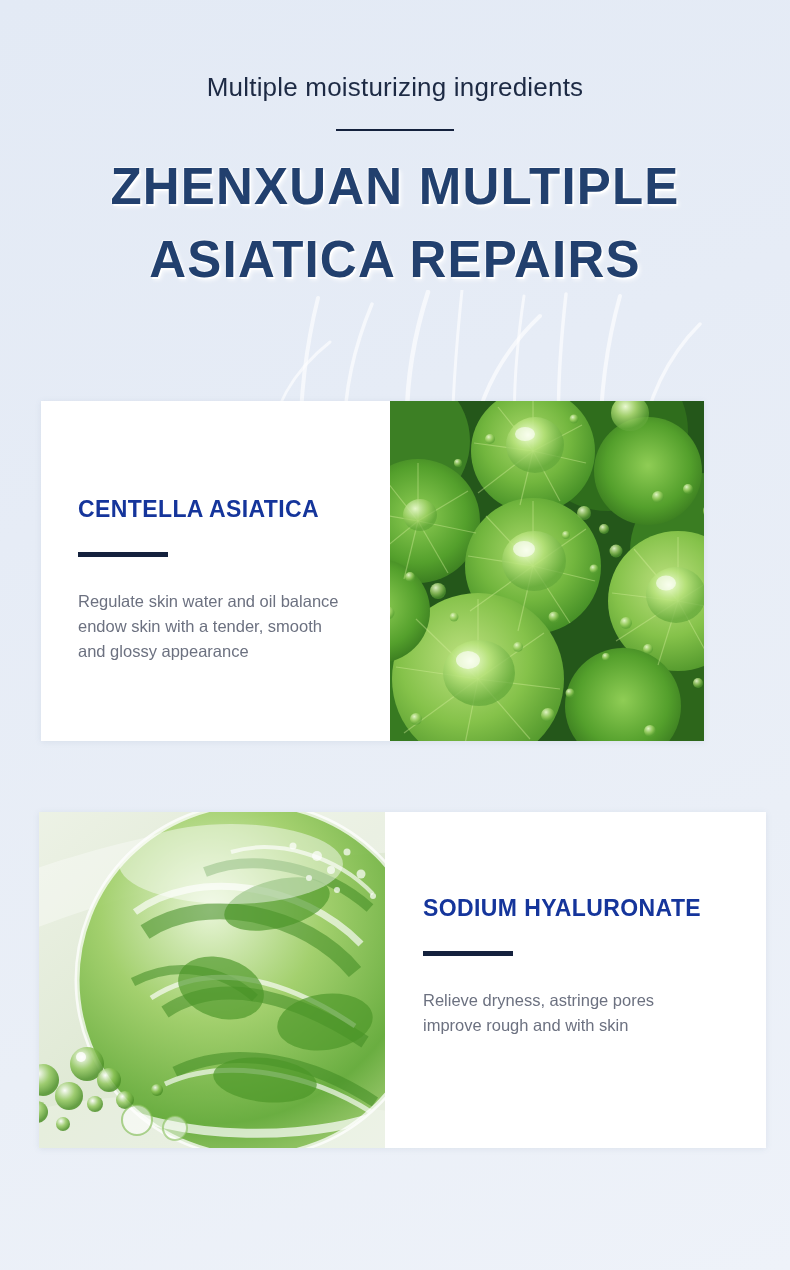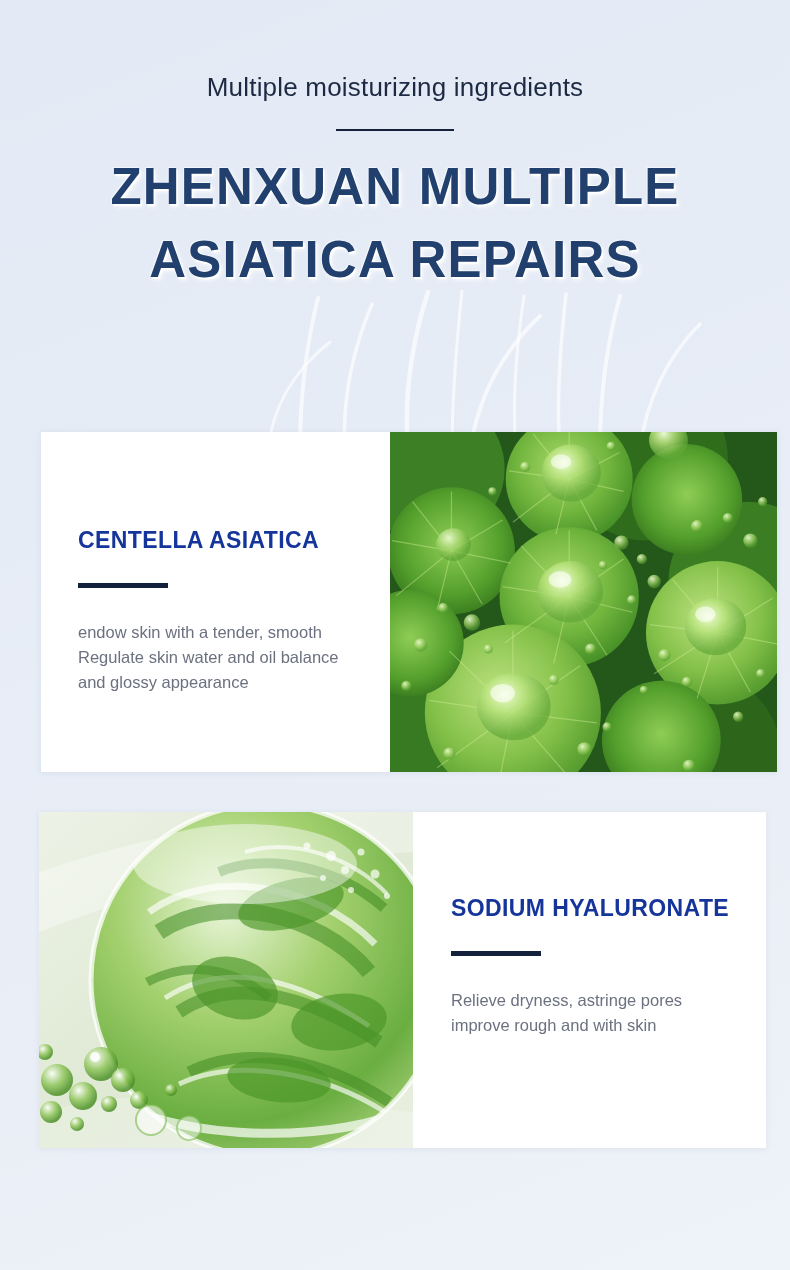--- a/index.html
+++ b/index.html
@@ -66,42 +66,42 @@
   
   .card {
     position: absolute;
     background: #ffffff;
     display: flex;
     overflow: hidden;
     box-shadow: 0 1px 6px rgba(110,130,160,0.13);
   }
   .card-centella {
     left: 41px;
-    top: 432px;
-    width: 736px;
+    top: 401px;
+    width: 663px;
     height: 340px;
   }
   .card-sodium {
     left: 39px;
     top: 812px;
     width: 727px;
     height: 336px;
   }
 
   .card-text {
     box-sizing: border-box;
     background: #ffffff;
     flex: 0 0 auto;
   }
   .card-centella .card-text {
     width: 349px;
     padding: 96px 0 0 37px;
   }
   .card-sodium .card-text {
-    width: 353px;
+    width: 381px;
     padding: 84px 0 2px 38px;
   }
 
   .card-title {
     font-size: 23px;
     font-weight: 700;
     letter-spacing: 0.4px;
     color: #15359b;
     line-height: 1.1;
     white-space: nowrap;
@@ -166,22 +166,22 @@
     <span class="headline-line">ZHENXUAN MULTIPLE</span>
     <span class="headline-line">ASIATICA REPAIRS</span>
   </div>
 </div>
 
 <div class="card card-centella">
   <div class="card-text">
     <div class="card-title">CENTELLA ASIATICA</div>
     <div class="card-rule"></div>
     <div class="card-body">
+      <span class="body-line">Regulate skin water and oil balance</span>
       <span class="body-line">endow skin with a tender, smooth</span>
-      <span class="body-line">Regulate skin water and oil balance</span>
       <span class="body-line">and glossy appearance</span>
     </div>
   </div>
   <div class="card-photo photo-centella">
     <svg viewBox="0 0 378 340" preserveAspectRatio="xMidYMid slice" xmlns="http://www.w3.org/2000/svg">
       <defs>
         <radialGradient id="leafA" cx="45%" cy="40%" r="65%">
           <stop offset="0%" stop-color="#a9d86a"></stop>
           <stop offset="55%" stop-color="#72b63e"></stop>
           <stop offset="100%" stop-color="#3f8a23"></stop>

